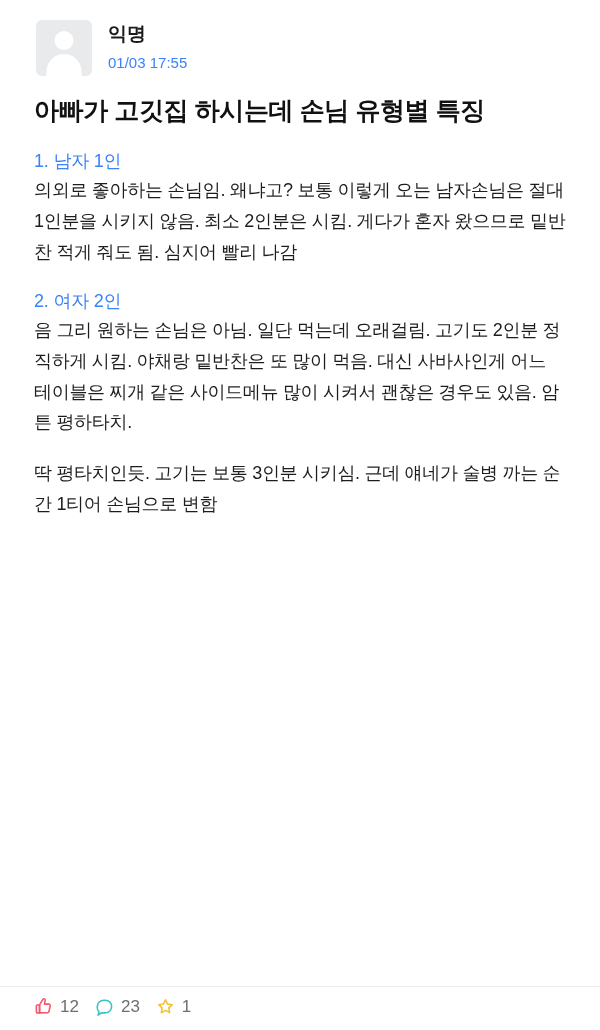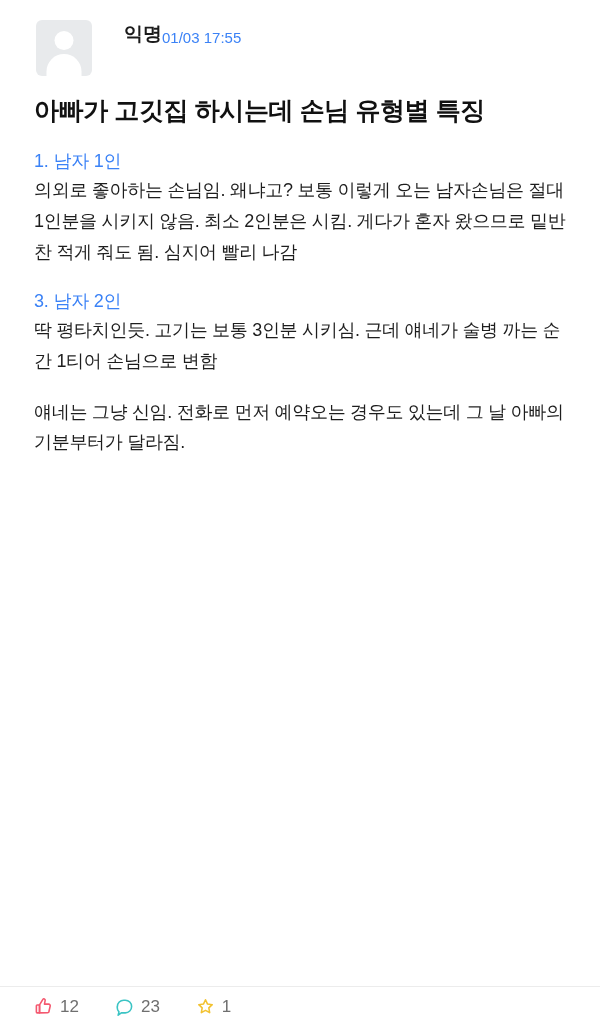--- a/index.html
+++ b/index.html
@@ -57,22 +57,23 @@
     position: absolute;
     width: 35px;
     height: 22px;
     border-radius: 18px 18px 0 0;
     background: #ffffff;
     left: 50%;
     transform: translateX(-50%);
     bottom: 0;
   }
   .author-block {
-    margin-left: 32px;
-    display: flex;
+    margin-left: 16px;
+    display: flex;
+    flex-direction: column;
     justify-content: center;
     padding-top: 2px;
   }
   .author-name {
     font-size: 19px;
     font-weight: bold;
     color: #1b1b1b;
     line-height: 1.3;
   }
   .post-date {
@@ -112,21 +113,21 @@
     font-size: 18px;
     color: #1d1d1d;
     line-height: 1.72;
     letter-spacing: -0.3px;
     white-space: pre-wrap;
   }
   
   .reactions {
     display: flex;
     align-items: center;
-    gap: 36px;
+    gap: 16px;
     padding: 10px 34px 14px 34px;
     border-top: 1px solid #ececec;
     background: #fff;
   }
   .reaction {
     display: flex;
     align-items: center;
     gap: 7px;
     font-size: 17px;
     line-height: 1;
@@ -162,31 +163,33 @@
 
   <div class="post-title">아빠가 고깃집 하시는데 손님 유형별 특징</div>
 
   <div class="post-body">
 
     <div class="section">
       <div class="section-heading">1. 남자 1인</div>
       <div class="section-text">의외로 좋아하는 손님임. 왜냐고? 보통 이렇게 오는 남자손님은 절대 1인분을 시키지 않음. 최소 2인분은 시킴. 게다가 혼자 왔으므로 밑반찬 적게 줘도 됨. 심지어 빨리 나감</div>
     </div>
 
-
-    <div class="section">
-      <div class="section-heading">3. 남자 2인</div>
+    <div class="section">
+      <div class="section-heading">2. 여자 2인</div>
+      <div class="section-text">음 그리 원하는 손님은 아님. 일단 먹는데 오래걸림. 고기도 2인분 정직하게 시킴. 야채랑 밑반찬은 또 많이 먹음. 대신 사바사인게 어느 테이블은 찌개 같은 사이드메뉴 많이 시켜서 괜찮은 경우도 있음. 암튼 평하타치.</div>
+    </div>
+
+    <div class="section">
       <div class="section-text">딱 평타치인듯. 고기는 보통 3인분 시키심. 근데 얘네가 술병 까는 순간 1티어 손님으로 변함</div>
     </div>
 
     <div class="section">
     </div>
 
     <div class="section">
-      <div class="section-text">얘네는 그냥 신임. 전화로 먼저 예약오는 경우도 있는데 그 날 아빠의 기분부터가 달라짐.</div>
     </div>
 
   </div>
 
   <div class="reactions">
 
     <div class="reaction">
       <span class="ic">
         <svg viewBox="0 0 24 24" width="19" height="19" fill="none" stroke="#f4586f" stroke-width="2" stroke-linejoin="round" stroke-linecap="round">
           <path d="M7 10v10H4a1 1 0 0 1-1-1v-8a1 1 0 0 1 1-1h3z"></path>

